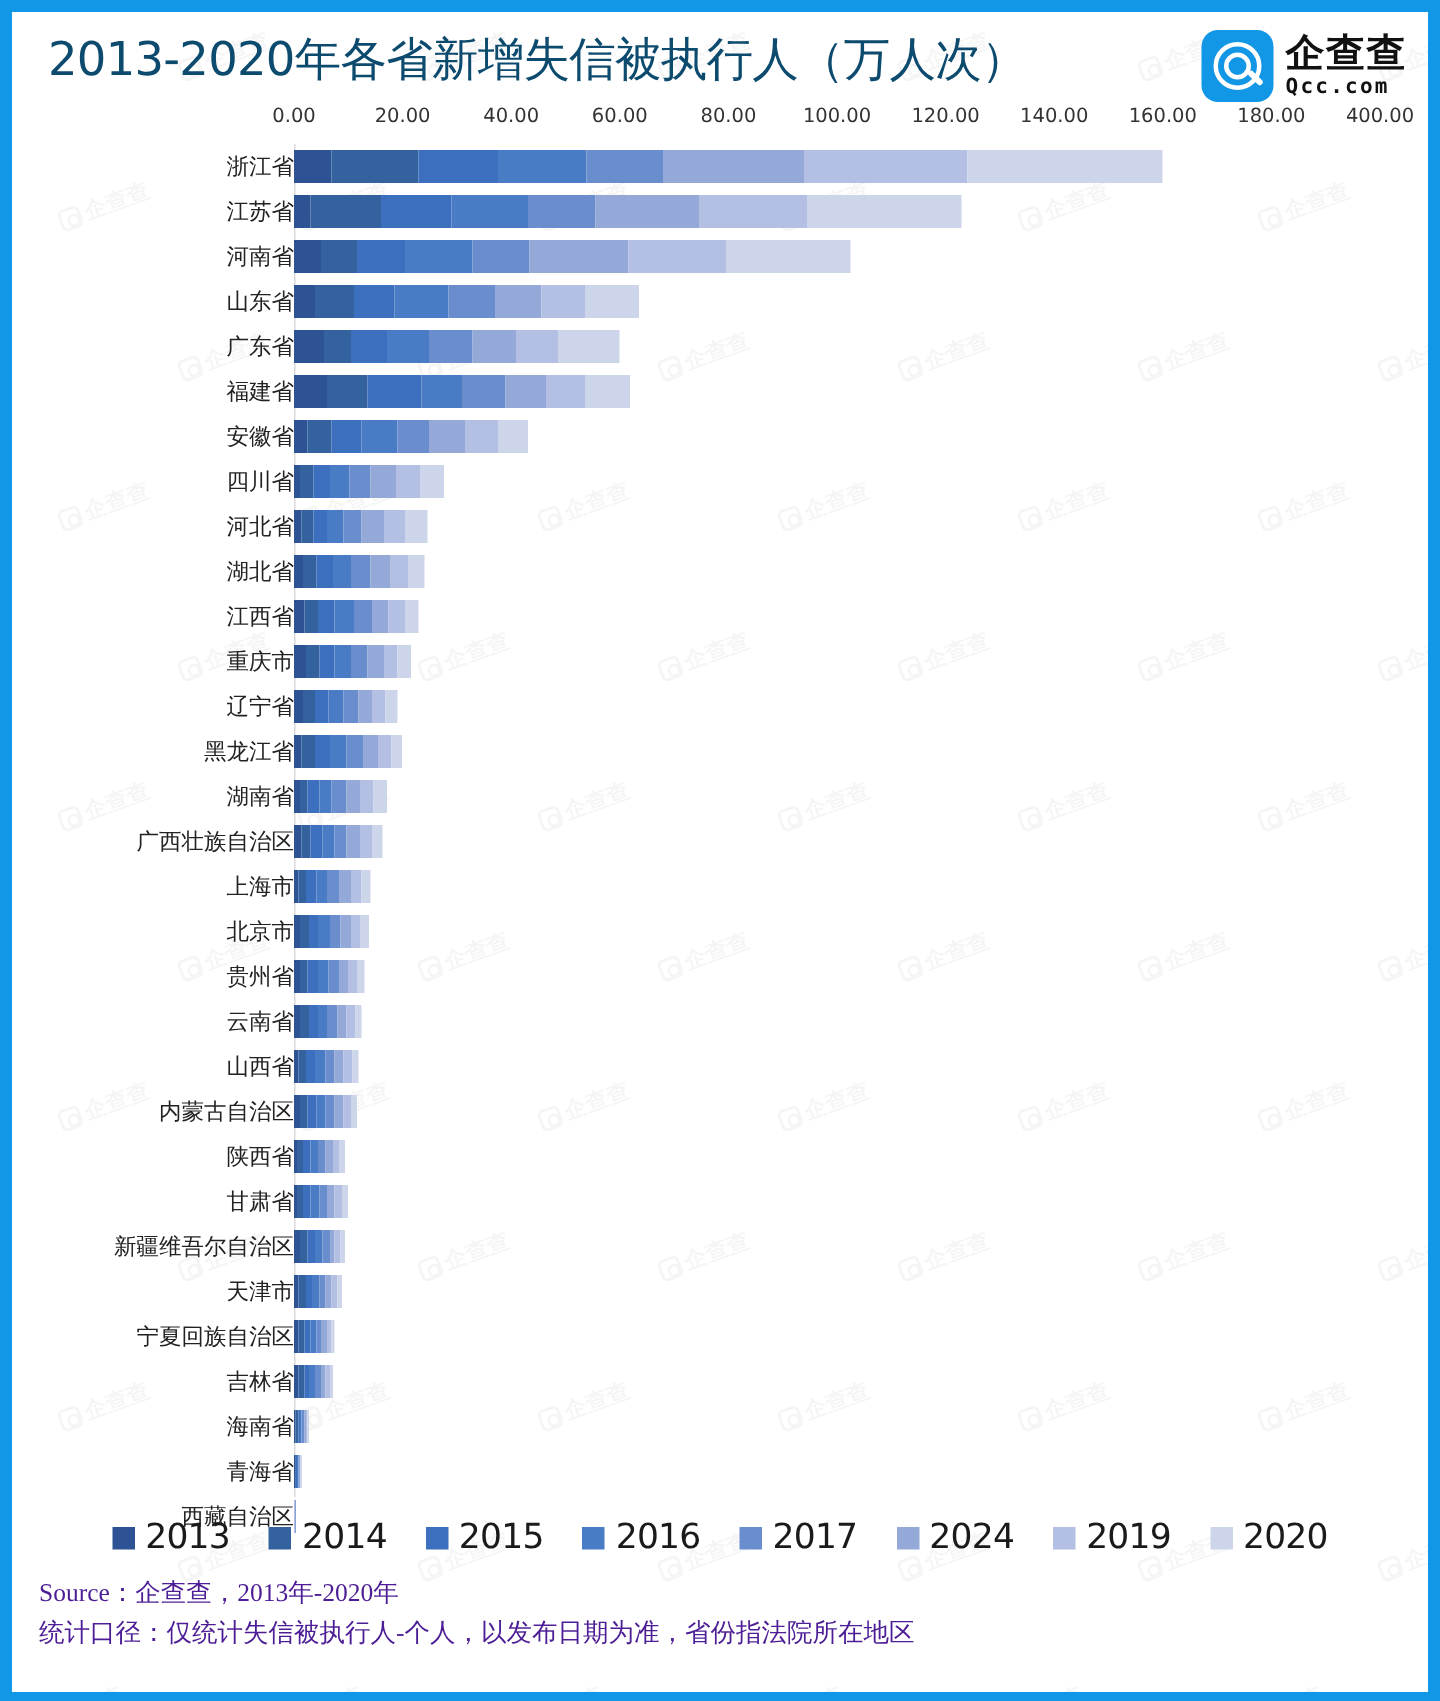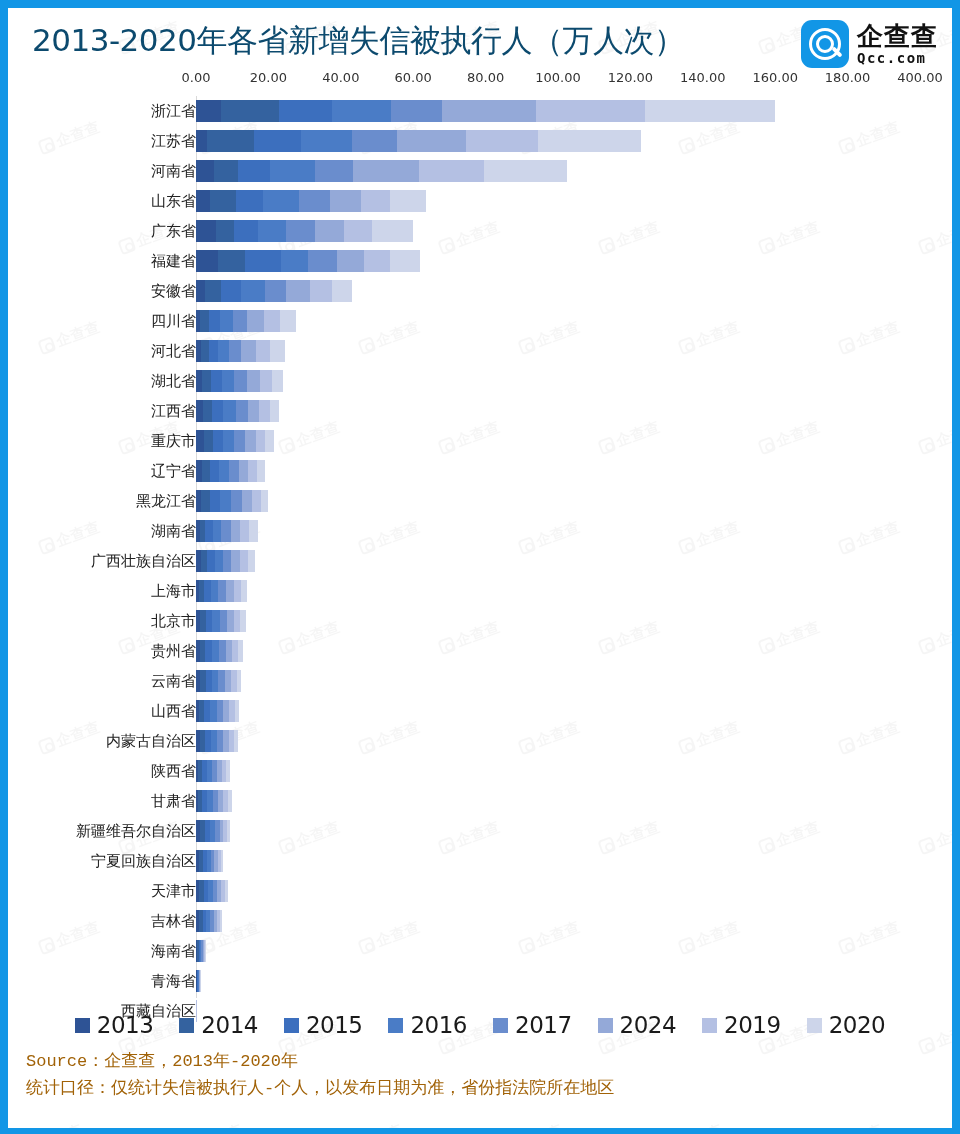--- a/index.html
+++ b/index.html
@@ -240,22 +240,22 @@
     position: absolute;
     left: 0;
     top: 1040px;
     width: 944px;
     z-index: 3;
     padding-left: 18px;
   }
   .foot-line {
     font-size: 17px;
     line-height: 27px;
-    color: #a16207;
-    font-family: Liberation Mono, monospace;
+    color: #4c1d95;
+    font-family: Liberation Serif, serif;
     white-space: nowrap;
   }
 </style>
 </head>
 <body>
 
 <div id="page">
   <div id="canvas">
 
     <div id="watermarks">
@@ -689,46 +689,46 @@
               <div class="seg" style="width: 5.068px; background: rgb(52, 98, 159);"></div>
               <div class="seg" style="width: 5.068px; background: rgb(60, 111, 190);"></div>
               <div class="seg" style="width: 5.068px; background: rgb(74, 124, 198);"></div>
               <div class="seg" style="width: 4.706px; background: rgb(106, 141, 205);"></div>
               <div class="seg" style="width: 3.982px; background: rgb(148, 169, 216);"></div>
               <div class="seg" style="width: 3.62px; background: rgb(180, 192, 227);"></div>
               <div class="seg" style="width: 3.258px; background: rgb(205, 213, 234);"></div>
             </div>
           </div>
           <div class="row">
+            <div class="row-label">天津市</div>
+            <div class="bar" title="天津市 : 8.80">
+              <div class="seg" style="width: 2.896px; background: rgb(46, 83, 149);"></div>
+              <div class="seg" style="width: 4.706px; background: rgb(52, 98, 159);"></div>
+              <div class="seg" style="width: 4.706px; background: rgb(60, 111, 190);"></div>
+              <div class="seg" style="width: 4.344px; background: rgb(74, 124, 198);"></div>
+              <div class="seg" style="width: 4.344px; background: rgb(106, 141, 205);"></div>
+              <div class="seg" style="width: 3.982px; background: rgb(148, 169, 216);"></div>
+              <div class="seg" style="width: 3.62px; background: rgb(180, 192, 227);"></div>
+              <div class="seg" style="width: 3.258px; background: rgb(205, 213, 234);"></div>
+            </div>
+          </div>
+          <div class="row">
             <div class="row-label">宁夏回族自治区</div>
             <div class="bar" title="宁夏回族自治区 : 7.50">
               <div class="seg" style="width: 2.534px; background: rgb(46, 83, 149);"></div>
               <div class="seg" style="width: 3.982px; background: rgb(52, 98, 159);"></div>
               <div class="seg" style="width: 4.344px; background: rgb(60, 111, 190);"></div>
               <div class="seg" style="width: 3.982px; background: rgb(74, 124, 198);"></div>
               <div class="seg" style="width: 3.62px; background: rgb(106, 141, 205);"></div>
               <div class="seg" style="width: 3.258px; background: rgb(148, 169, 216);"></div>
               <div class="seg" style="width: 2.896px; background: rgb(180, 192, 227);"></div>
               <div class="seg" style="width: 2.534px; background: rgb(205, 213, 234);"></div>
             </div>
           </div>
           <div class="row">
-            <div class="row-label">天津市</div>
-            <div class="bar" title="天津市 : 8.80">
-              <div class="seg" style="width: 2.896px; background: rgb(46, 83, 149);"></div>
-              <div class="seg" style="width: 4.706px; background: rgb(52, 98, 159);"></div>
-              <div class="seg" style="width: 4.706px; background: rgb(60, 111, 190);"></div>
-              <div class="seg" style="width: 4.344px; background: rgb(74, 124, 198);"></div>
-              <div class="seg" style="width: 4.344px; background: rgb(106, 141, 205);"></div>
-              <div class="seg" style="width: 3.982px; background: rgb(148, 169, 216);"></div>
-              <div class="seg" style="width: 3.62px; background: rgb(180, 192, 227);"></div>
-              <div class="seg" style="width: 3.258px; background: rgb(205, 213, 234);"></div>
-            </div>
-          </div>
-          <div class="row">
             <div class="row-label">吉林省</div>
             <div class="bar" title="吉林省 : 7.20">
               <div class="seg" style="width: 2.534px; background: rgb(46, 83, 149);"></div>
               <div class="seg" style="width: 3.982px; background: rgb(52, 98, 159);"></div>
               <div class="seg" style="width: 3.982px; background: rgb(60, 111, 190);"></div>
               <div class="seg" style="width: 3.62px; background: rgb(74, 124, 198);"></div>
               <div class="seg" style="width: 3.62px; background: rgb(106, 141, 205);"></div>
               <div class="seg" style="width: 3.258px; background: rgb(148, 169, 216);"></div>
               <div class="seg" style="width: 2.896px; background: rgb(180, 192, 227);"></div>
               <div class="seg" style="width: 2.172px; background: rgb(205, 213, 234);"></div>

